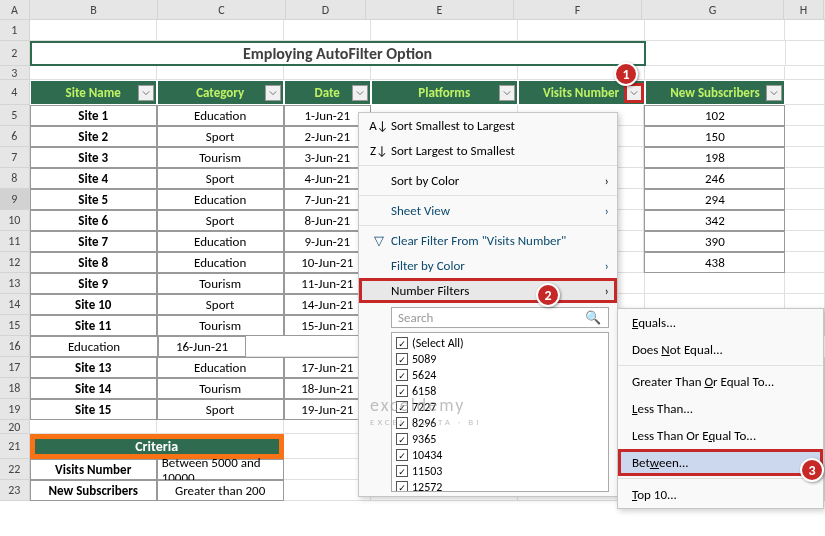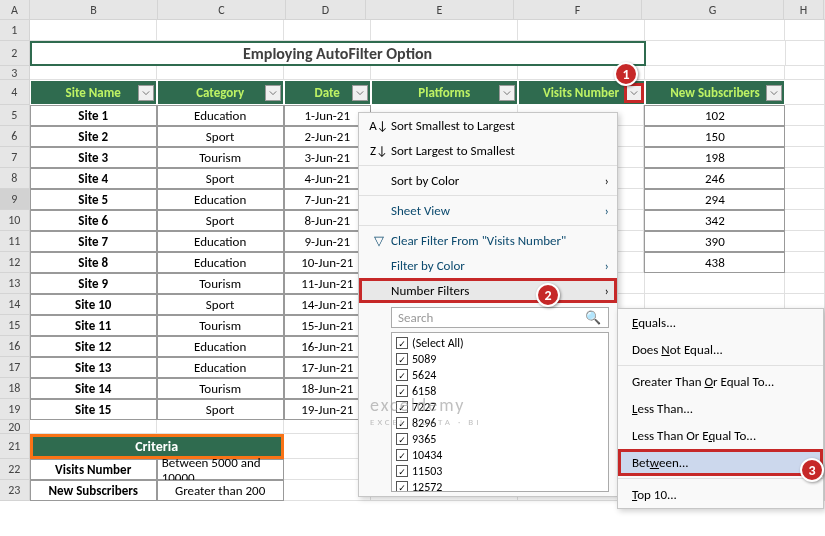--- a/index.html
+++ b/index.html
@@ -24,21 +24,21 @@
     .title-row .title-cell { width: 626px; background: #fff; border: 2px solid #2f6b4f; font-size: 16px; font-weight: bold; color: #404040; }
     
     .hdr-cell { background: #2f6b4f; color: #bef264; font-weight: bold; border: 1px solid #fff; position: relative; font-size: 13px; }
     .hdr-cell .filter-btn { position: absolute; right: 2px; top: 4px; width: 16px; height: 16px; background: #f0f0f0; border: 1px solid #999; display: flex; align-items: center; justify-content: center; }
     .filter-btn svg { width: 8px; height: 6px; }
     .filter-btn.highlighted { outline: 3px solid #c62828; outline-offset: -1px; }
     
     .data-cell { background: #fff; border: 1px solid #999; text-align: center; font-size: 13px; }
     .data-cell.lb { border-left: 1px solid #999; }
     
-    .crit-title { width: 256px; background: #2f6b4f; color: #fff; font-weight: bold; border: 3px solid #f97316; font-size: 14px; }
+    .crit-title { width: 256px; background: #2f6b4f; color: #fff; font-weight: bold; border: 5px solid #f97316; font-size: 14px; }
     .crit-label { background: #fff; font-weight: bold; border: 1px solid #999; }
     .crit-val { background: #fff; border: 1px solid #999; }
     
     .menu { position: absolute; left: 358px; top: 112px; width: 260px; background: #f9f9f9; border: 1px solid #c6c6c6; box-shadow: 2px 2px 6px rgba(0,0,0,0.2); font-size: 13px; }
     .menu-item { display: flex; align-items: center; padding: 5px 8px; cursor: default; position: relative; }
     .menu-item.disabled { color: #0c4a6e; }
     .menu-item .icon { width: 24px; display: flex; justify-content: center; }
     .menu-item .sub-arrow { position: absolute; right: 8px; }
     .menu-sep { height: 1px; background: #e0e0e0; margin: 2px 0; }
     .menu-item.highlighted-box { outline: 3px solid #c62828; outline-offset: -3px; background: #e8e8e8; }
@@ -265,21 +265,20 @@
     <div class="cell cB data-cell lb">Site 11</div>
     <div class="cell cC data-cell">Tourism</div>
     <div class="cell cD data-cell">15-Jun-21</div>
     <div class="cell cE"></div>
         <div class="cell cF"></div>
         <div class="cell cG"></div>
     <div class="cell cH"></div>
       </div>
       <div class="row">
         <div class="row-header">16</div>
-    <div class="cell cB data-cell lb">Site 12</div>
     <div class="cell cC data-cell">Education</div>
     <div class="cell cD data-cell">16-Jun-21</div>
     <div class="cell cE"></div>
         <div class="cell cF"></div>
         <div class="cell cG"></div>
     <div class="cell cH"></div>
       </div>
       <div class="row">
         <div class="row-header">17</div>
     <div class="cell cB data-cell lb">Site 13</div>

